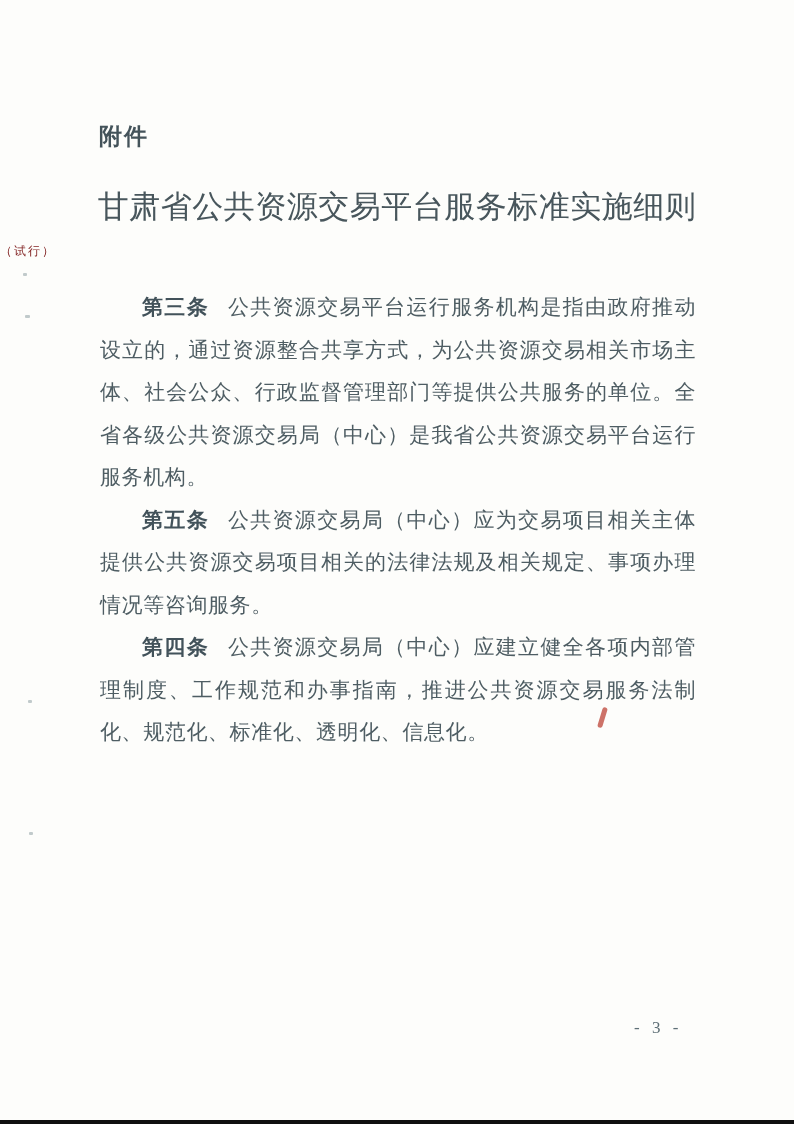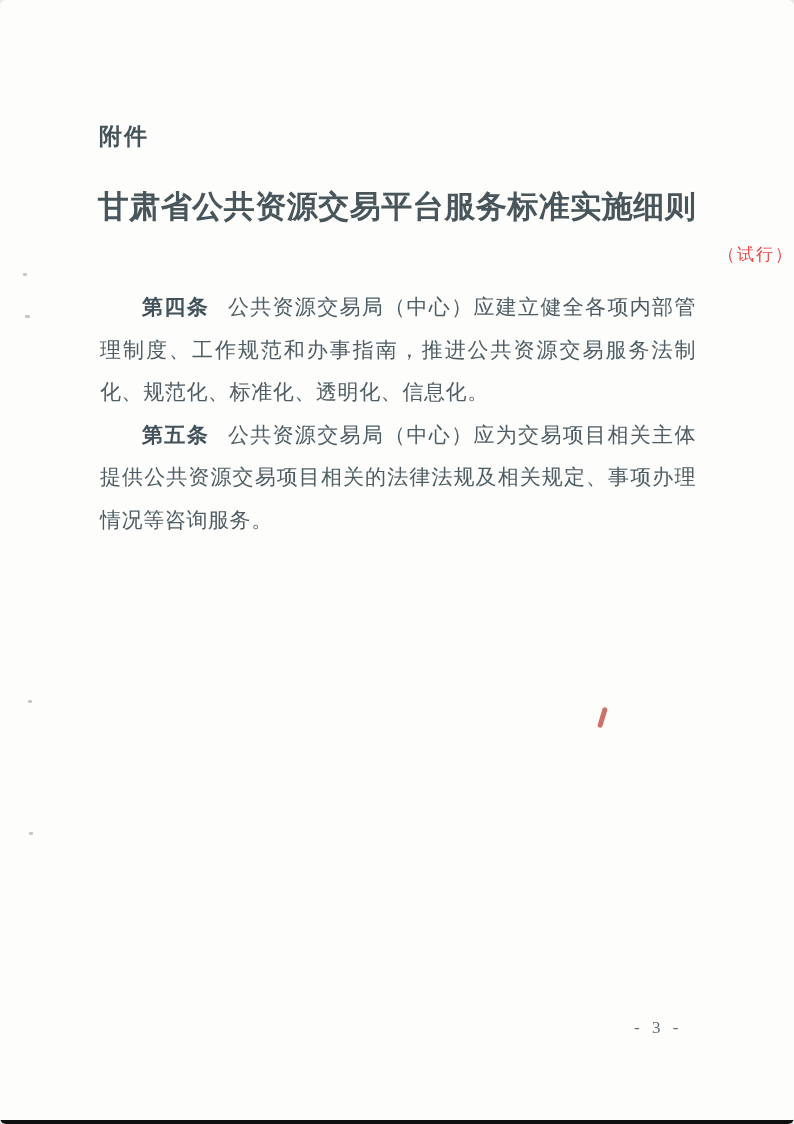--- a/index.html
+++ b/index.html
@@ -10,54 +10,53 @@
   }
   .page {
     position: relative;
     width: 794px;
     height: 1124px;
     margin: 0 auto;
     background: #fdfdfb;
     overflow: hidden;
     font-family: "Liberation Serif", "DejaVu Serif", serif;
     color: #4e5d63;
-    border-radius: 6px;
   }
   .attachment {
     position: absolute;
     left: 99px;
     top: 121px;
     font-family: "Liberation Sans", "DejaVu Sans", sans-serif;
     font-weight: 600;
     font-size: 23px;
     color: #44535a;
     letter-spacing: 2px;
   }
   .doc-title {
     position: absolute;
     left: 0;
     top: 186px;
     width: 100%;
     margin: 0;
     text-align: center;
     font-family: "Liberation Serif", "DejaVu Serif", serif;
-    font-weight: 700;
+    font-weight: 400;
     font-size: 31px;
     color: #48565c;
     letter-spacing: 0.5px;
   }
   .doc-subtitle {
     position: absolute;
     left: 0;
     top: 243px;
     width: 100%;
-    text-align: right;
-    font-size: 17px;
+    text-align: left;
+    font-size: 12px;
     letter-spacing: 2px;
-    color: #ef4444;
+    color: #7f1d1d;
   }
   .doc-body {
     position: absolute;
     left: 100px;
     top: 286px;
     width: 596px;
   }
   .doc-body p {
     margin: 0;
     font-size: 21px;
@@ -121,22 +120,23 @@
 
 <div class="page">
 
   <div class="attachment">附件</div>
 
   <h1 class="doc-title">甘肃省公共资源交易平台服务标准实施细则</h1>
 
   <div class="doc-subtitle">（试行）</div>
 
   <div class="doc-body">
+    <p><span class="lead">第三条</span><span>公共资源交易平台运行服务机构是指由政府推动设立的，通过资源整合共享方式，为公共资源交易相关市场主体、社会公众、行政监督管理部门等提供公共服务的单位。全省各级公共资源交易局（中心）是我省公共资源交易平台运行服务机构。</span></p>
+    <p><span class="lead">第五条</span><span>公共资源交易局（中心）应为交易项目相关主体提供公共资源交易项目相关的法律法规及相关规定、事项办理情况等咨询服务。</span></p>
     <p><span class="lead">第四条</span><span>公共资源交易局（中心）应建立健全各项内部管理制度、工作规范和办事指南，推进公共资源交易服务法制化、规范化、标准化、透明化、信息化。</span></p>
-    <p><span class="lead">第五条</span><span>公共资源交易局（中心）应为交易项目相关主体提供公共资源交易项目相关的法律法规及相关规定、事项办理情况等咨询服务。</span></p>
   </div>
 
   <div class="page-number">- 3 -</div>
 
   <div class="pen-mark"></div>
 
   <div class="scan-speck speck-1"></div>
   <div class="scan-speck speck-2"></div>
   <div class="scan-speck speck-3"></div>
   <div class="scan-speck speck-4"></div>

